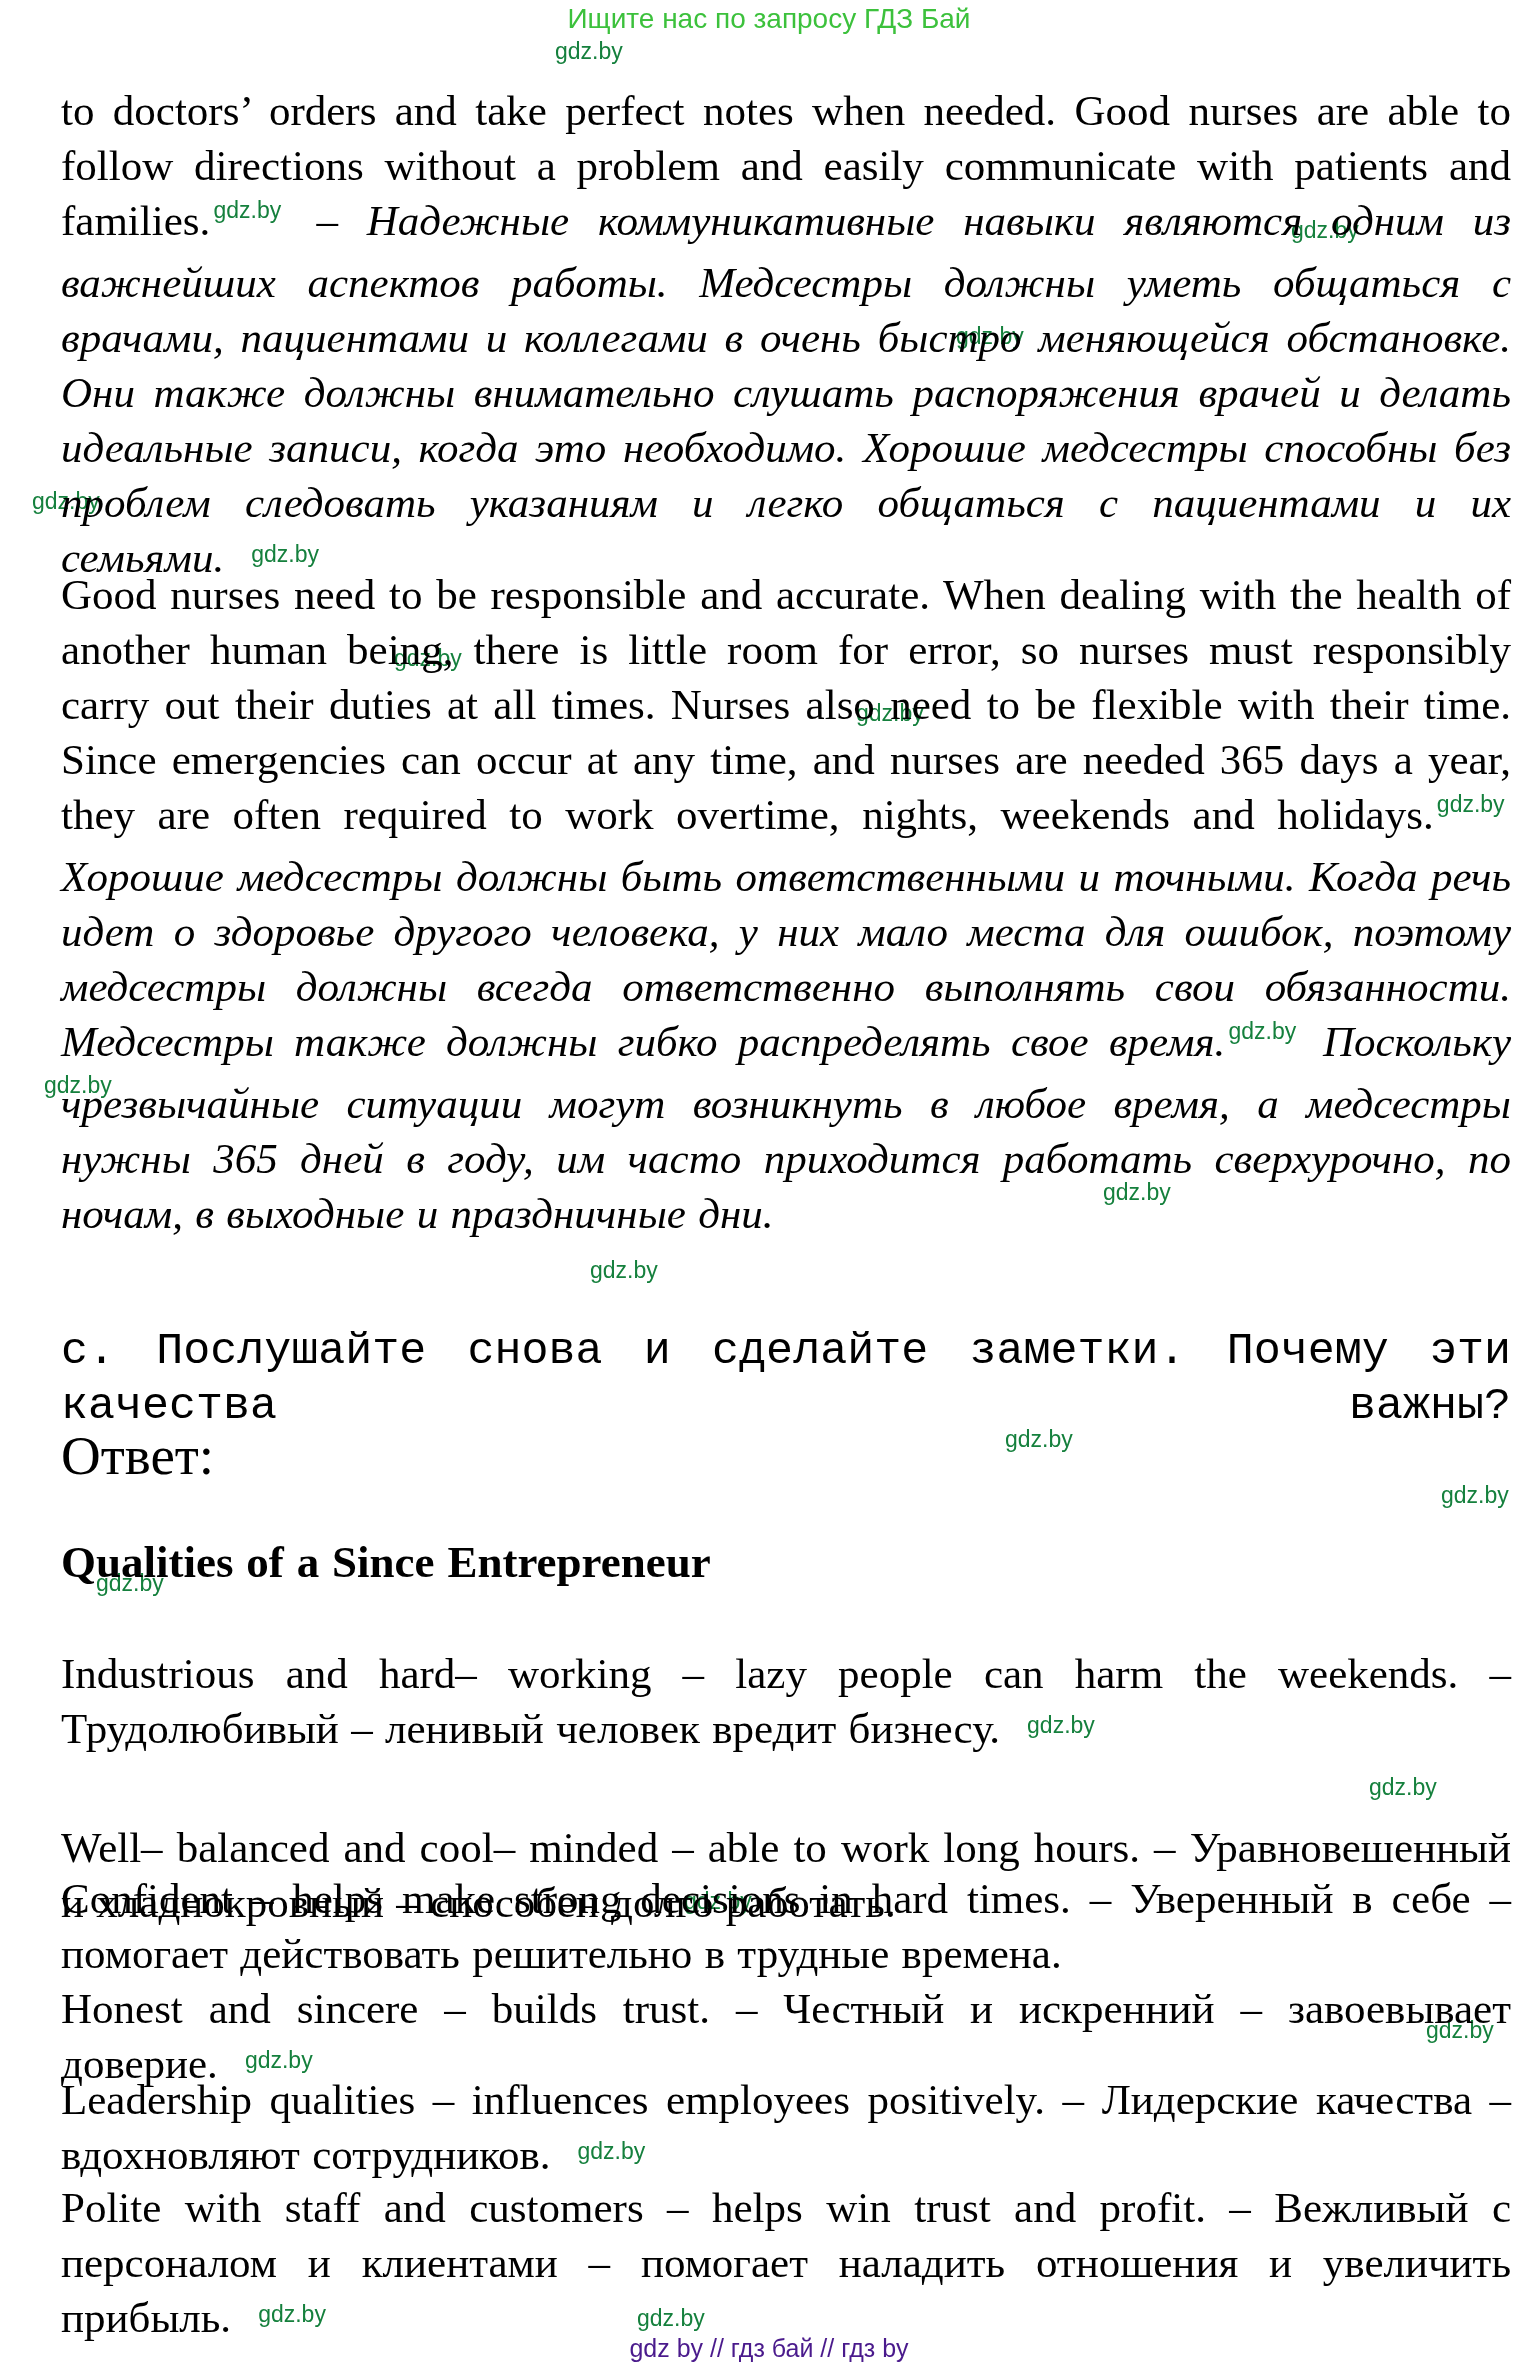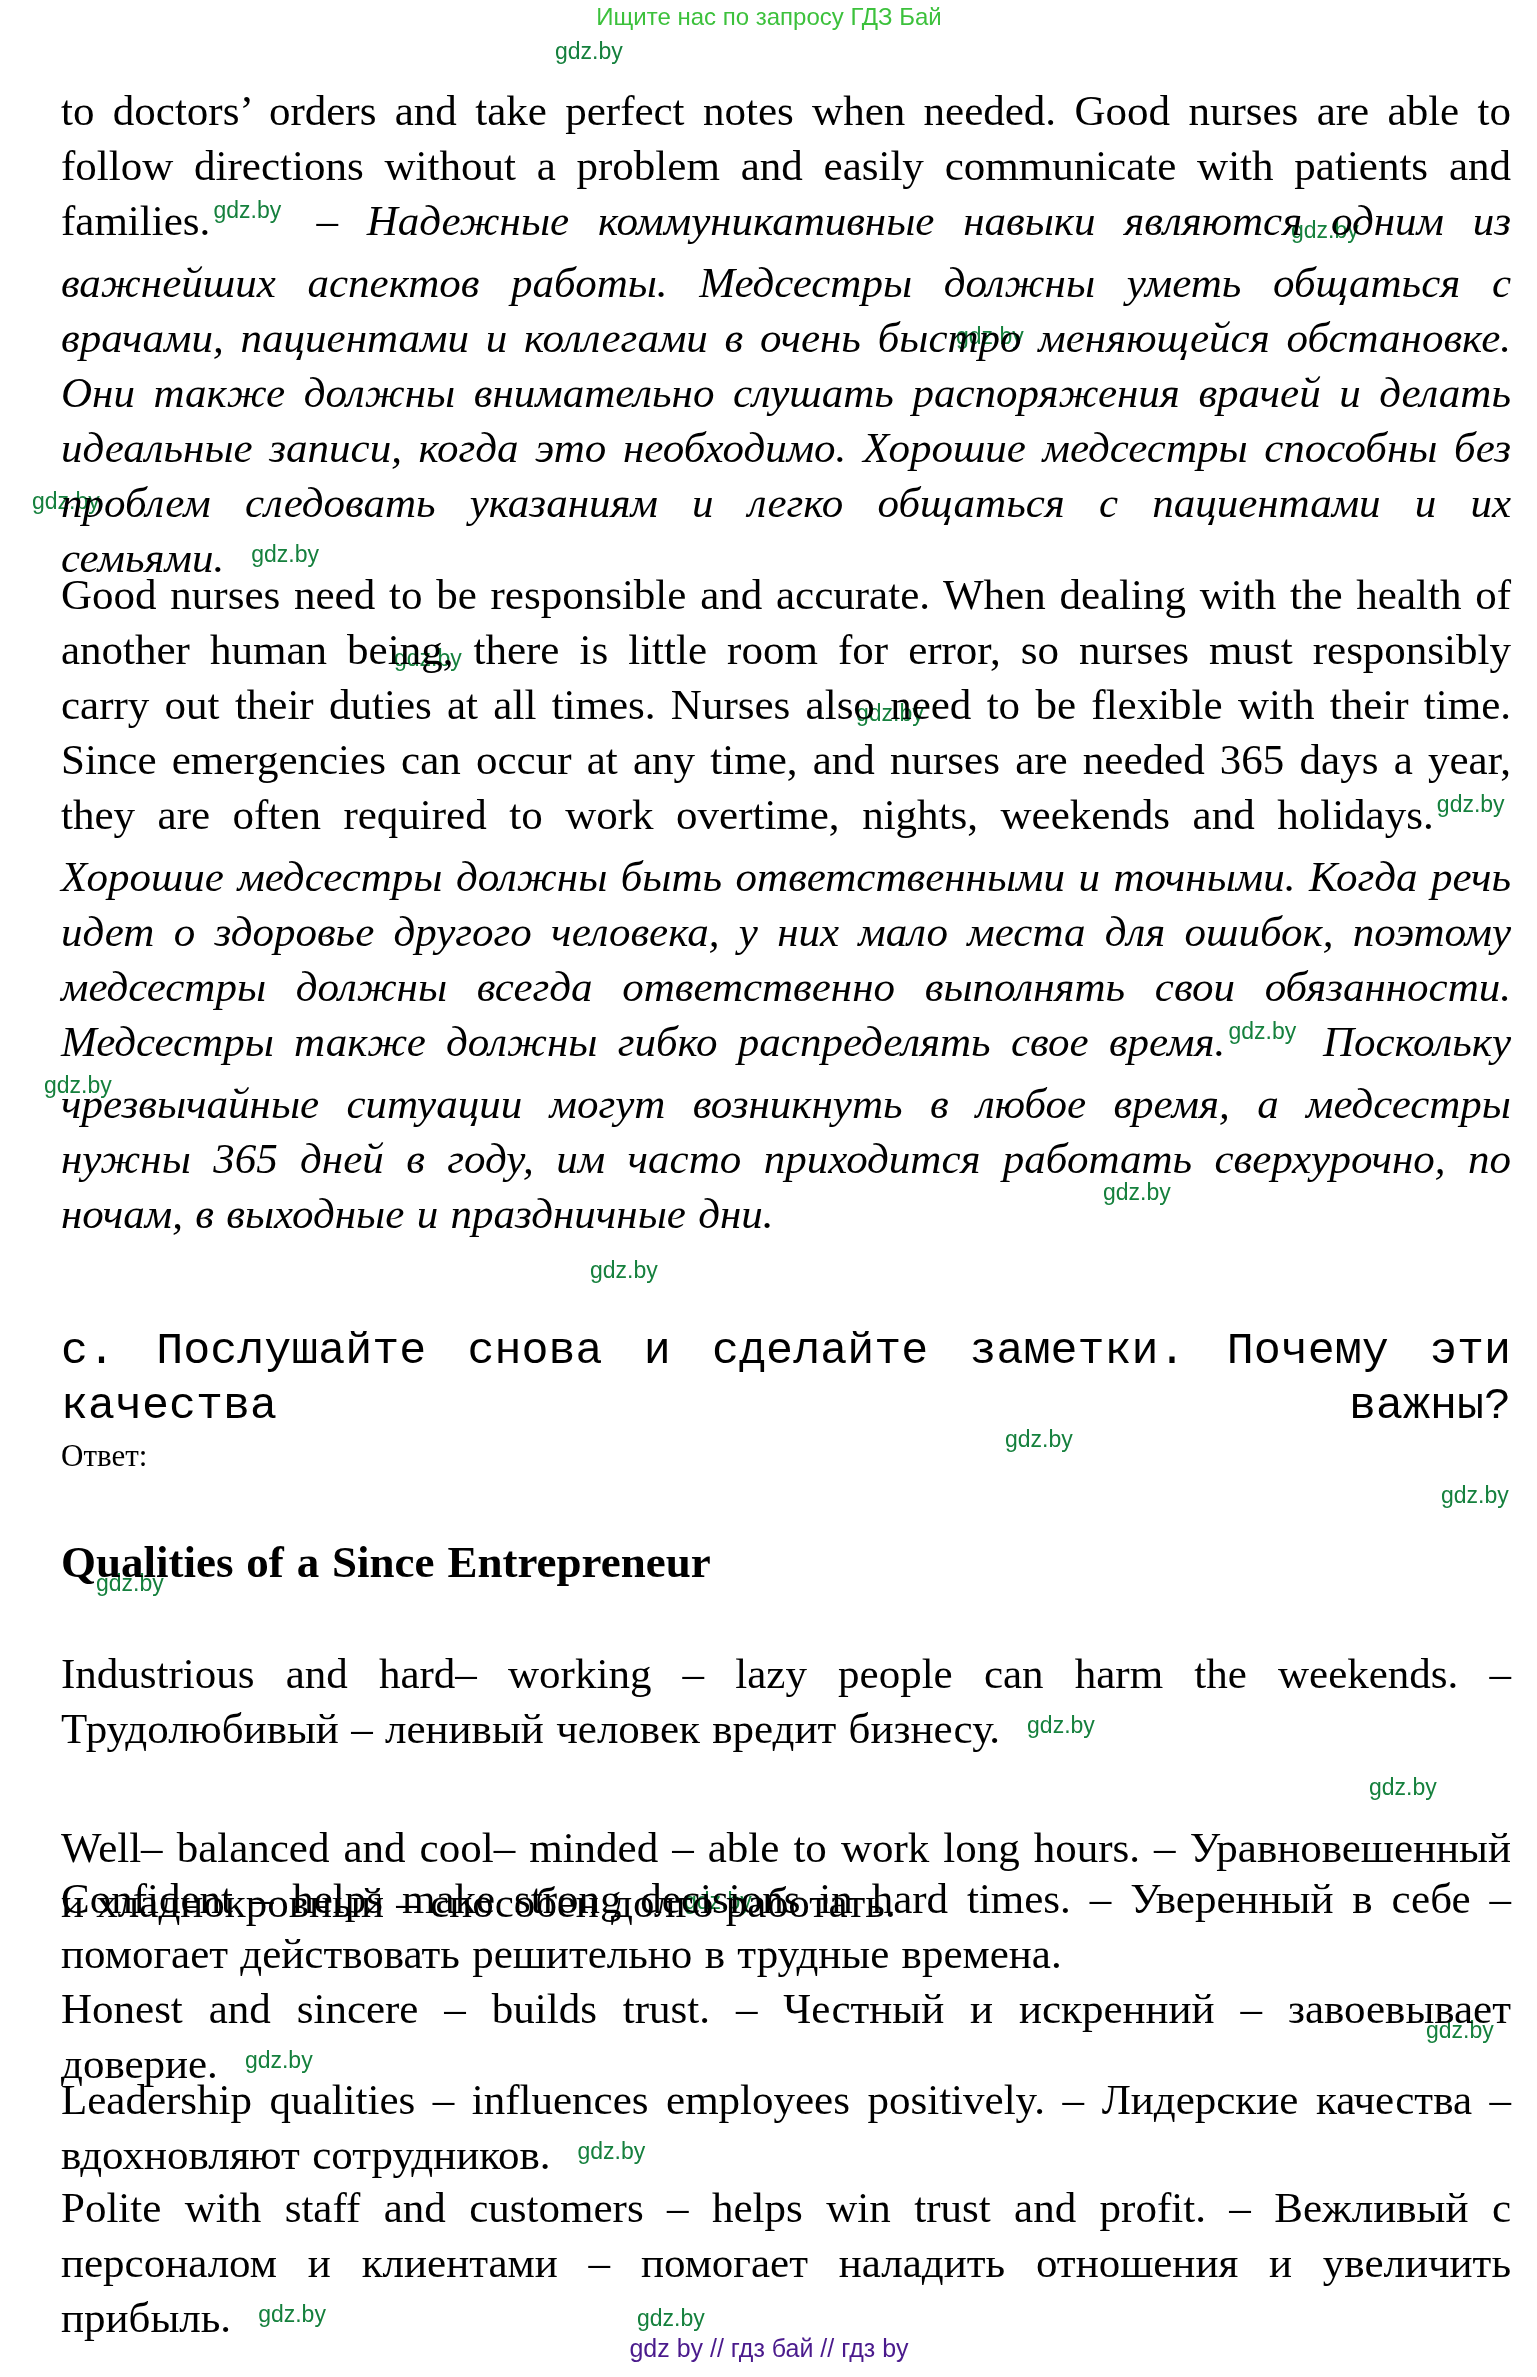--- a/index.html
+++ b/index.html
@@ -16,21 +16,21 @@
     background:var(--background);
     overflow:hidden;
     font-family:"Liberation Serif", serif;
     color:var(--text);
   }
   .promo{
     position:absolute;
     top:3.2px; left:0; width:100%;
     text-align:center;
     font-family:"Liberation Sans", sans-serif;
-    font-size:24px;
+    font-size:28px;
     color:var(--promo);
   }
   .wm{
     font-family:"Liberation Sans", sans-serif;
     font-size:23px;
     color:#15803d;
     white-space:nowrap;
     letter-spacing:0;
     font-style:normal;
     font-weight:normal;
@@ -56,21 +56,21 @@
     line-height:55px;
     word-spacing:1.6px;
   }
   .para i{font-style:italic;}
   .task{
     text-align:justify;
     text-align-last:justify;
     font-size:45px;
     font-family:Liberation Mono, monospace;
   }
-  .answer{font-size:31px;}
+  .answer{font-size:55px;}
   .heading{
     font-weight:bold;
     font-size:45px;
     text-align:left;
   }
   .footer{
     position:absolute;
     top:2334px; left:0; width:100%;
     text-align:center;
     font-family:"Liberation Sans", sans-serif;

